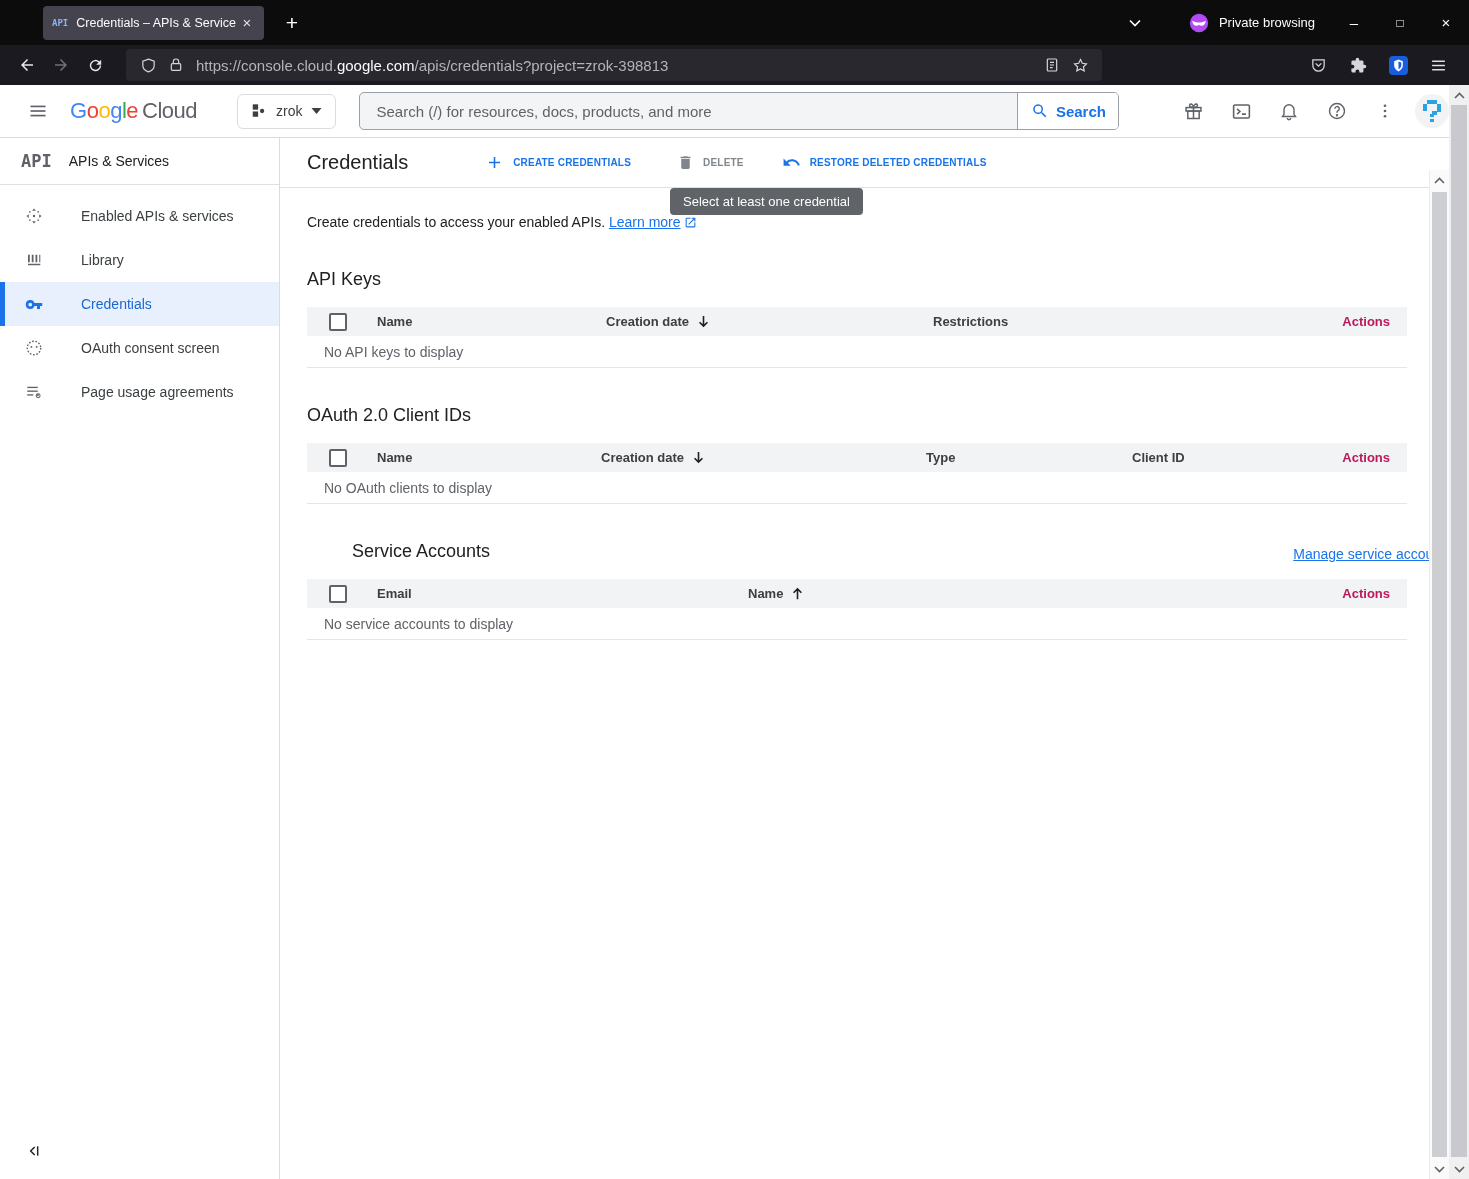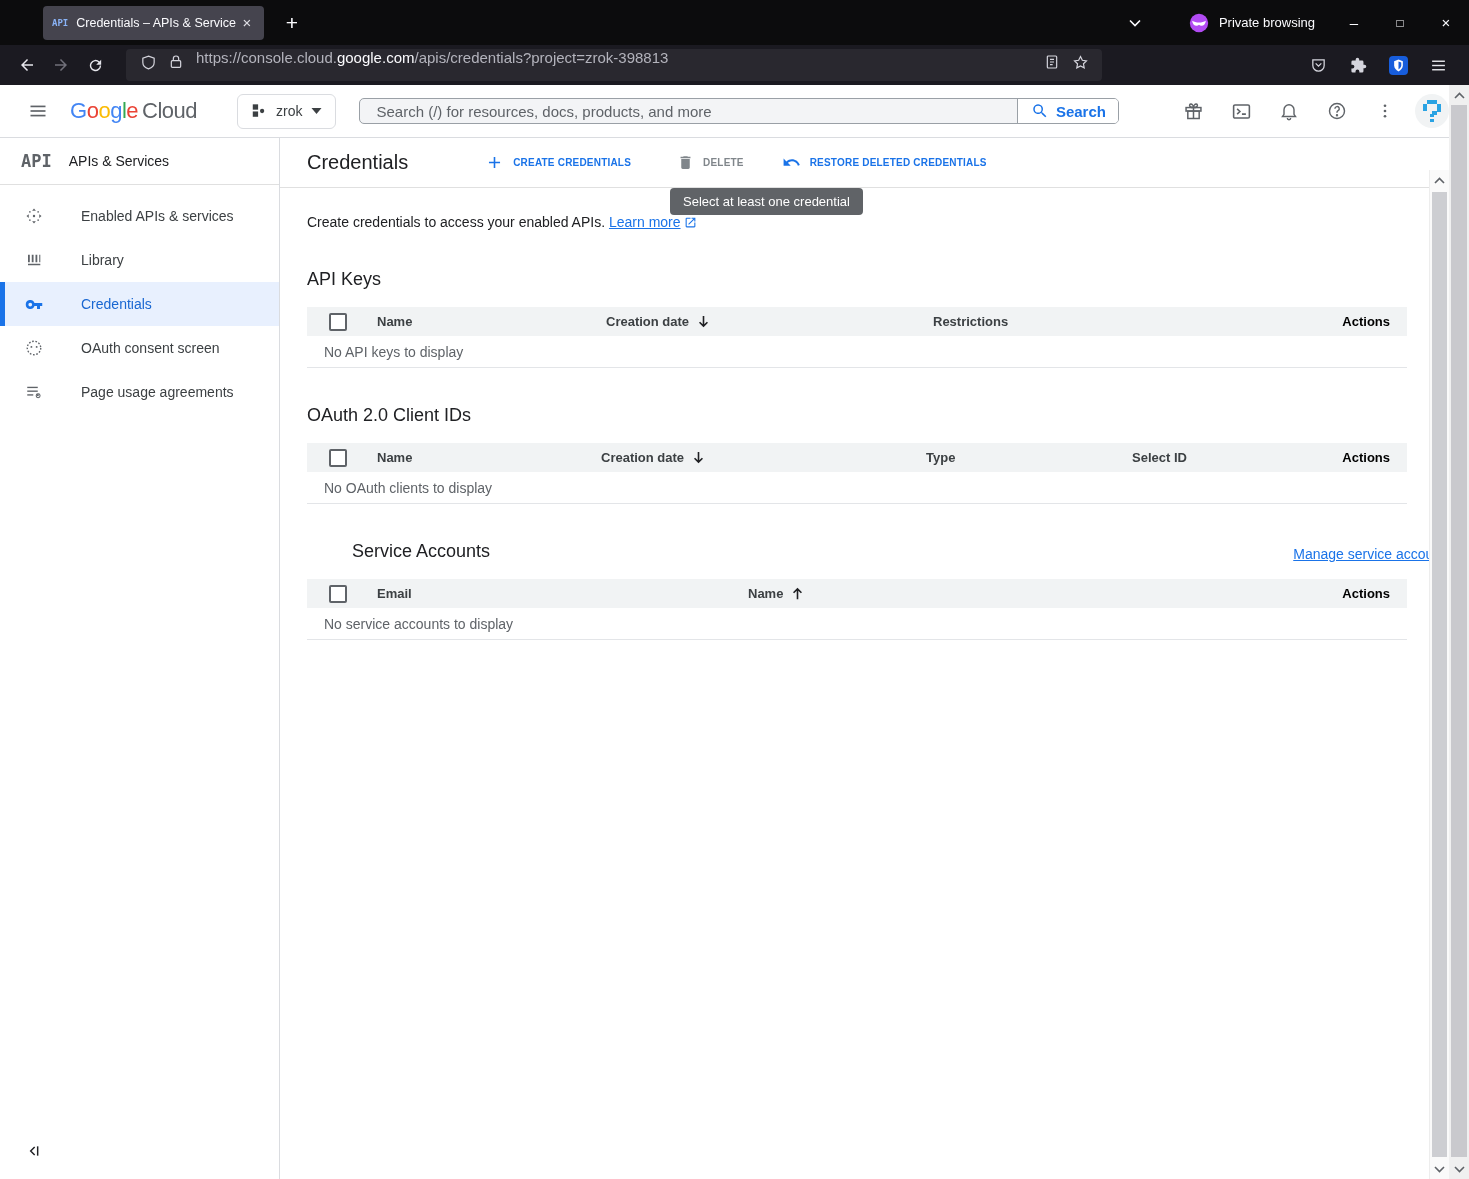--- a/index.html
+++ b/index.html
@@ -13,34 +13,34 @@
   .tab-close { width:22px; height:22px; border-radius:3px; display:flex; align-items:center; justify-content:center; font-size:15px; color:#e0e0e6; flex:none; }
   .newtab { margin-left:13px; color:#fbfbfe; font-size:21px; font-weight:300; width:30px; height:30px; display:flex; align-items:center; justify-content:center; }
   .tabbar-right { margin-left:auto; display:flex; align-items:center; height:45px; }
   .tab-list-btn { width:34px; display:flex; justify-content:center; margin-right:36px; }
   .private-badge { display:flex; align-items:center; gap:9px; color:#fbfbfe; font-size:13px; margin-right:16px; }
   .winbtn { width:46px; height:45px; display:flex; align-items:center; justify-content:center; color:#fbfbfe; font-size:15px; }
   .winbtn.max { font-size:12px; }
 
   .toolbar { height:40px; background:#1b1a21; display:flex; align-items:center; padding:0 10px; }
   .nav-btn { width:34px; height:32px; display:flex; align-items:center; justify-content:center; }
-  .urlbar { margin-left:14px; width:976px; height:32px; background:#29282f; border-radius:4px; display:flex; align-items:flex-start; padding:0 8px; }
+  .urlbar { margin-left:14px; width:976px; height:32px; background:#29282f; border-radius:4px; display:flex; align-items:center; padding:0 8px; }
   .urlbar .loc { display:flex; align-items:center; gap:10px; padding:0 6px; flex:1; font-size:15px; color:#b3b3bc; white-space:nowrap; overflow:hidden; }
   .url-domain { color:#fbfbfe; }
   .url-icon-btn { width:28px; height:26px; display:flex; align-items:center; justify-content:center; flex:none; }
   .toolbar-right { margin-left:auto; display:flex; align-items:center; gap:6px; padding-right:4px; }
 
   
   .gcp-header { height:53px; background:#fff; border-bottom:1px solid #dadce0; display:flex; align-items:center; padding:0 12px 0 0; }
   .gcp-menu { width:48px; height:48px; margin-left:14px; display:flex; align-items:center; justify-content:center; }
   .gcp-logo { font-size:22px; margin-left:8px; letter-spacing:-0.5px; white-space:nowrap; }
   .gcp-logo .blue{color:#4285f4} .gcp-logo .red{color:#ea4335} .gcp-logo .yellow{color:#fbbc05} .gcp-logo .green{color:#34a853}
   .gcp-logo .cloud{color:#5f6368; margin-left:4px;}
   .project-btn { margin-left:40px; height:35px; border:1px solid #dadce0; border-radius:6px; display:flex; align-items:center; gap:9px; padding:0 13px; font-size:14px; color:#3c4043; background:#fff; }
-  .searchbar { margin-left:23px; width:760px; height:26px; border:1px solid #9aa0a6; border-radius:5px; display:flex; align-items:stretch; overflow:hidden; background:#f3f4f6; }
+  .searchbar { margin-left:23px; width:760px; height:38px; border:1px solid #9aa0a6; border-radius:5px; display:flex; align-items:stretch; overflow:hidden; background:#f3f4f6; }
   .searchbar input { flex:1; border:none; outline:none; background:transparent; padding:0 16px; font-size:15px; color:#202124; font-family:"Liberation Sans",sans-serif; }
   .searchbar input::placeholder { color:#5f6368; }
   .search-go { width:101px; background:#fff; border-left:1px solid #9aa0a6; display:flex; align-items:center; justify-content:center; gap:7px; color:#1a73e8; font-size:15px; font-weight:bold; }
   .gcp-icons { margin-left:auto; display:flex; align-items:center; }
   .gcp-icon-btn { width:48px; height:48px; display:flex; align-items:center; justify-content:center; }
   .avatar { width:34px; height:34px; border-radius:50%; background:#f1f3f4; display:flex; align-items:center; justify-content:center; margin-left:6px; margin-right:8px; }
 
   
   .app { display:flex; height:1041px; position:relative; }
   .sidebar { width:280px; flex:none; border-right:1px solid #dadce0; position:relative; }
@@ -69,21 +69,21 @@
   .section-head-row { display:flex; align-items:flex-end; justify-content:space-between; margin-top:37px; width:1100px;margin-left:45px; }
   .section-head-row .section-title { margin-top:0; }
   .manage-link { font-size:14px; }
 
   .tbl { width:1100px; margin-top:17px; }
   .thead { display:grid; align-items:center; background:#f1f3f4; height:29px; font-size:13px; font-weight:bold; color:#3c4043; }
   .cols-a { grid-template-columns:70px 229px 327px 1fr 95px; }
   .cols-b { grid-template-columns:70px 224px 325px 206px 1fr 95px; }
   .cols-c { grid-template-columns:70px 371px 1fr 95px; }
   .th { display:flex; align-items:center; }
-  .th-actions { color:#000000; font-weight:bold; justify-content:flex-end; padding-right:17px; }
+  .th-actions { color:#be185d; font-weight:bold; justify-content:flex-end; padding-right:17px; }
   .cb { width:18px; height:18px; border:2px solid #5f6368; border-radius:2px; margin-left:22px; background:#fff; cursor:pointer; }
   .sort-ic { margin-left:7px; display:flex; }
   .trow { height:32px; display:flex; align-items:center; padding-left:17px; border-bottom:1px solid #e3e5e8; font-size:14px; color:#5f6368; }
 
   
   .sb-v { position:absolute; width:20px; }
   .scroll-outer { right:0; top:85px; height:1094px; background:#f0f0f0; position:fixed; }
   .scroll-inner { right:20px; top:170px; height:1009px; background:#fafafa; border-left:1px solid #ededed; position:fixed; }
   .sb-btn { height:20px; display:flex; align-items:center; justify-content:center; }
   .sb-thumb-outer { position:absolute; top:20px; bottom:22px; left:2px; right:2px; background:#c9c9cd; }
@@ -401,21 +401,21 @@
           <span class="th">Name</span>
           <span class="th">
             <span>Creation date</span>
             <span class="sort-ic">
                 <svg width="15" height="15" viewBox="0 0 16 16" fill="none" stroke="#202124" stroke-width="1.7">
                   <path d="M8 2v11M3.8 8.8L8 13l4.2-4.2"></path>
                 </svg>
               </span>
           </span>
           <span class="th">Type</span>
-          <span class="th">Select ID</span>
+          <span class="th">Client ID</span>
           <span class="th th-actions">Actions</span>
         </div>
         <div class="trow">No OAuth clients to display</div>
       </div>
 
       <div class="section-head-row">
         <span class="section-title">Service Accounts</span>
         <span class="link manage-link">Manage service accounts</span>
       </div>
       <div class="tbl">

